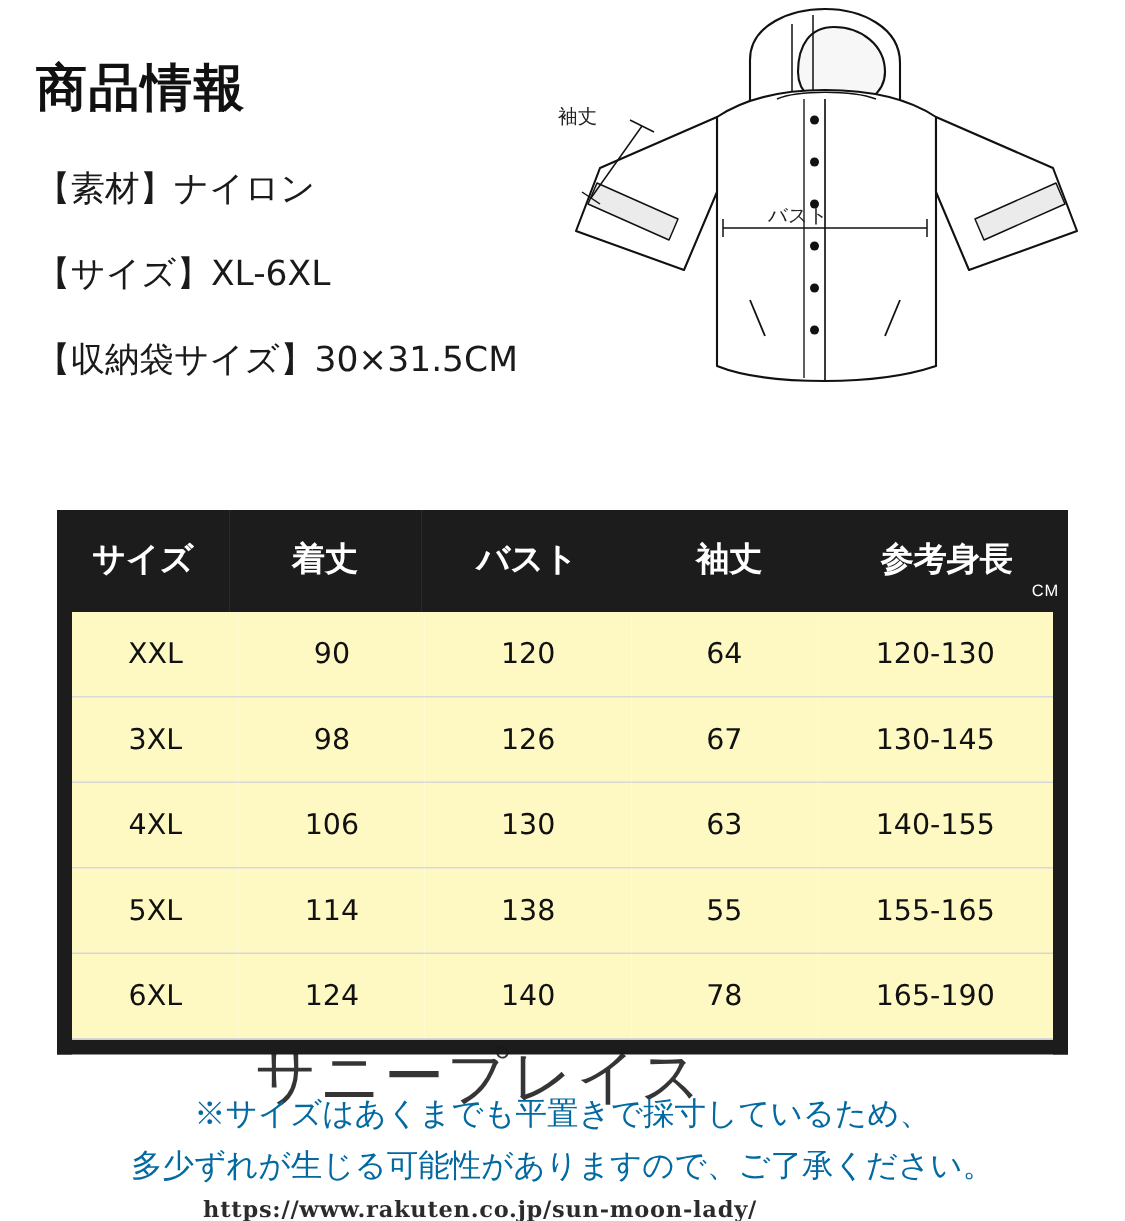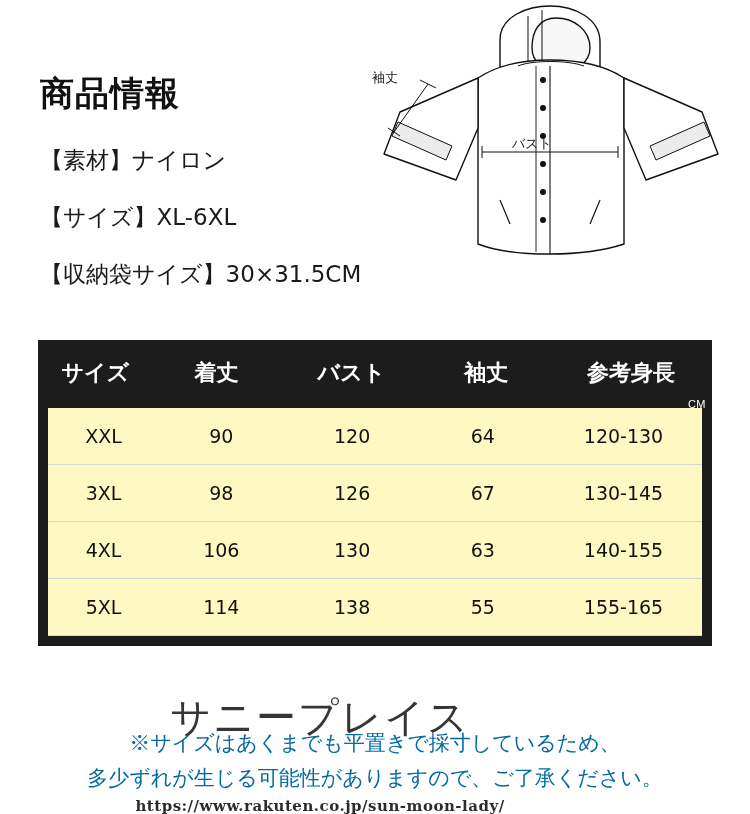--- a/index.html
+++ b/index.html
@@ -13,24 +13,23 @@
     height: 814px;
     position: relative;
     font-family: "Liberation Sans", sans-serif;
     color: #1a1a1a;
     overflow: hidden;
   }
 
   
   .info-block {
     position: absolute;
-    left: 40px;
+    left: 24px;
     top: 36px;
     width: 330px;
-    margin-top: 35px;
   }
   .page-title {
     font-family: "DejaVu Sans", sans-serif;
     font-size: 34px;
     font-weight: bold;
     letter-spacing: 1px;
     margin: 0 0 28px 0;
     color: #111;
   }
   .info-line {
@@ -73,21 +72,21 @@
     font-family: "DejaVu Sans", sans-serif;
     font-size: 22px;
     font-weight: bold;
     padding: 18px 0 20px 0;
     text-align: center;
     border: none;
   }
   .cm-note {
     position: absolute;
     right: 6px;
-    top: 58px;
+    top: 48px;
     color: #ffffff;
     font-size: 11px;
     font-family: "Liberation Sans", sans-serif;
     letter-spacing: 0.5px;
   }
   .head-band {
     position: relative;
     background: #6d28d9;
   }
   table.size-table tbody td {
@@ -252,20 +251,27 @@
             <td style="width: 19%;">63</td>
             <td style="width: 24%;">140-155</td>
           </tr>
           <tr>
             <td style="width: 17%;">5XL</td>
             <td style="width: 19%;">114</td>
             <td style="width: 21%;">138</td>
             <td style="width: 19%;">55</td>
             <td style="width: 24%;">155-165</td>
           </tr>
+          <tr>
+            <td style="width: 17%;">6XL</td>
+            <td style="width: 19%;">124</td>
+            <td style="width: 21%;">140</td>
+            <td style="width: 19%;">78</td>
+            <td style="width: 24%;">165-190</td>
+          </tr>
         </tbody>
     </table>
   </div>
 </div>
 
 <div class="watermark">
   <span class="wm-text">サニープレイス</span>
   <span class="wm-url">https://www.rakuten.co.jp/sun-moon-lady/</span>
 </div>
 

